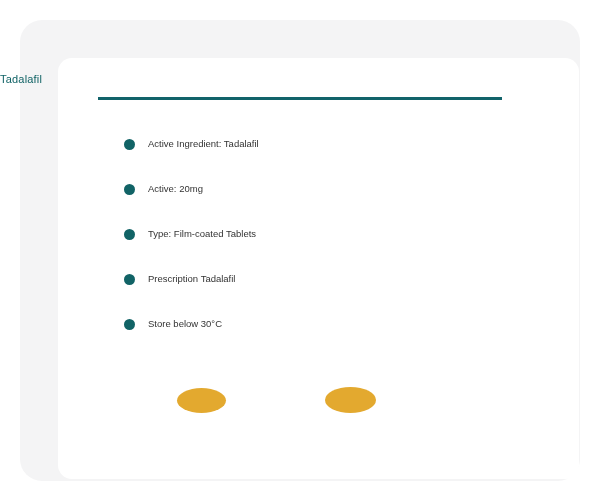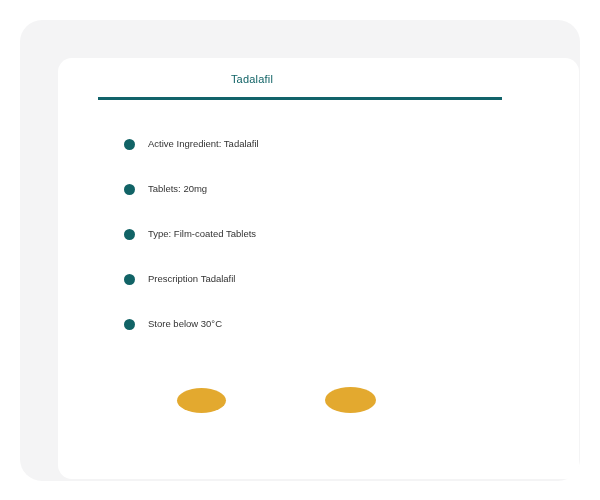--- a/index.html
+++ b/index.html
@@ -38,21 +38,20 @@
     border-radius: 14px;
     box-sizing: border-box;
   }
 
   
   #card-title {
     position: absolute;
     left: 0;
     top: 72px;
     width: 504px;
-    text-align: center;
     font-size: 11px;
     color: #116366;
     letter-spacing: 0.2px;
     line-height: 14px;
   }
 
   
   #title-divider {
     position: absolute;
     left: 98px;
@@ -127,21 +126,21 @@
 
 <div id="title-divider"></div>
 
 <ul id="spec-list">
   <li class="spec-item" style="top:133px">
     <span class="spec-bullet"></span>
     <span class="spec-text">Active Ingredient: Tadalafil</span>
   </li>
   <li class="spec-item" style="top:178px">
     <span class="spec-bullet"></span>
-    <span class="spec-text">Tablets: 20mg</span>
+    <span class="spec-text">Active: 20mg</span>
   </li>
   <li class="spec-item" style="top:223px">
     <span class="spec-bullet"></span>
     <span class="spec-text">Type: Film-coated Tablets</span>
   </li>
   <li class="spec-item" style="top:268px">
     <span class="spec-bullet"></span>
     <span class="spec-text">Prescription Tadalafil</span>
   </li>
   <li class="spec-item" style="top:313px">

